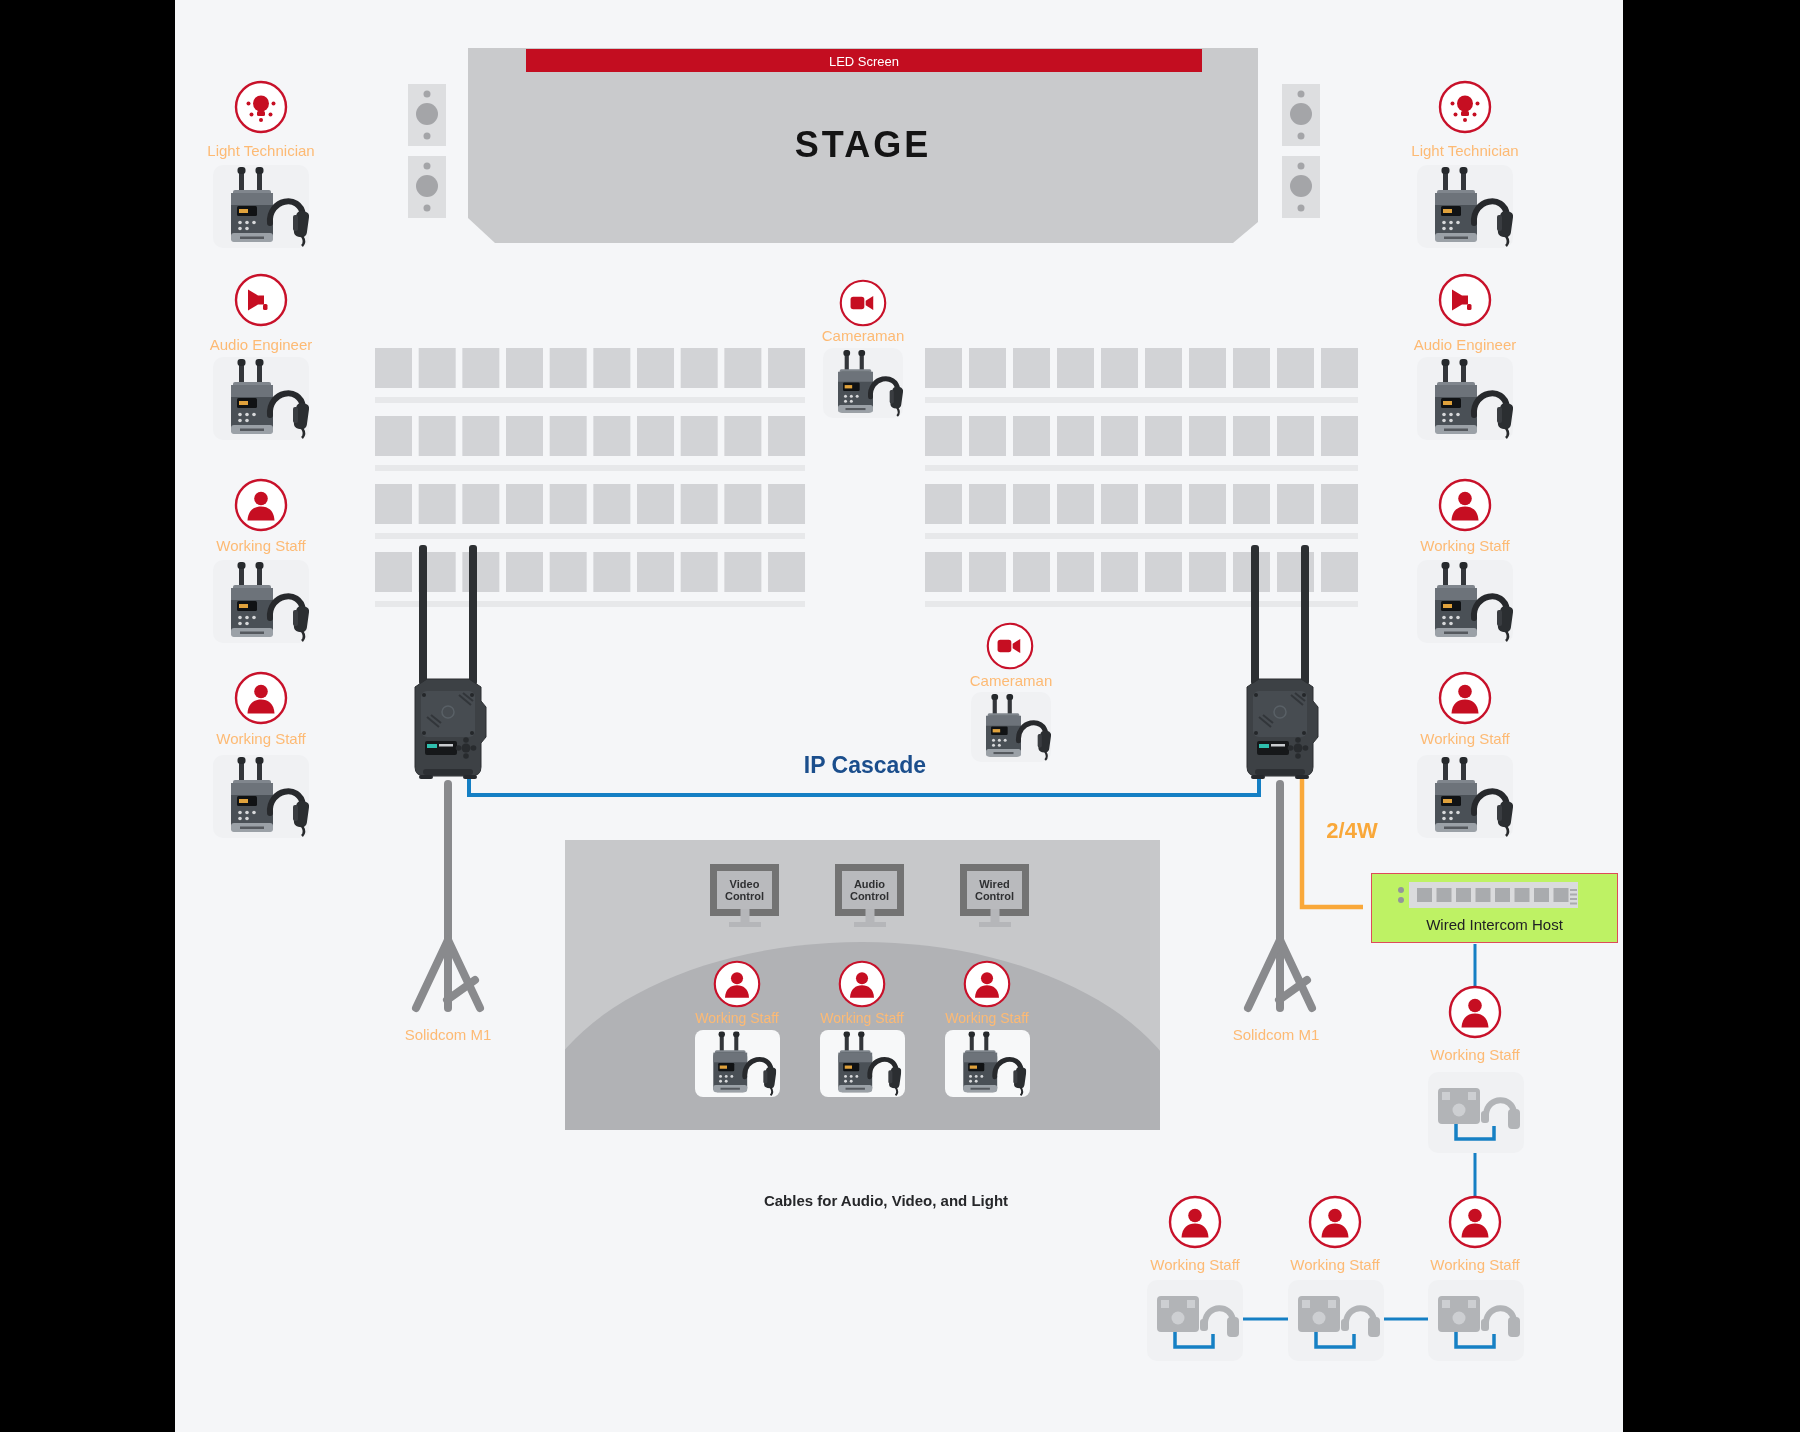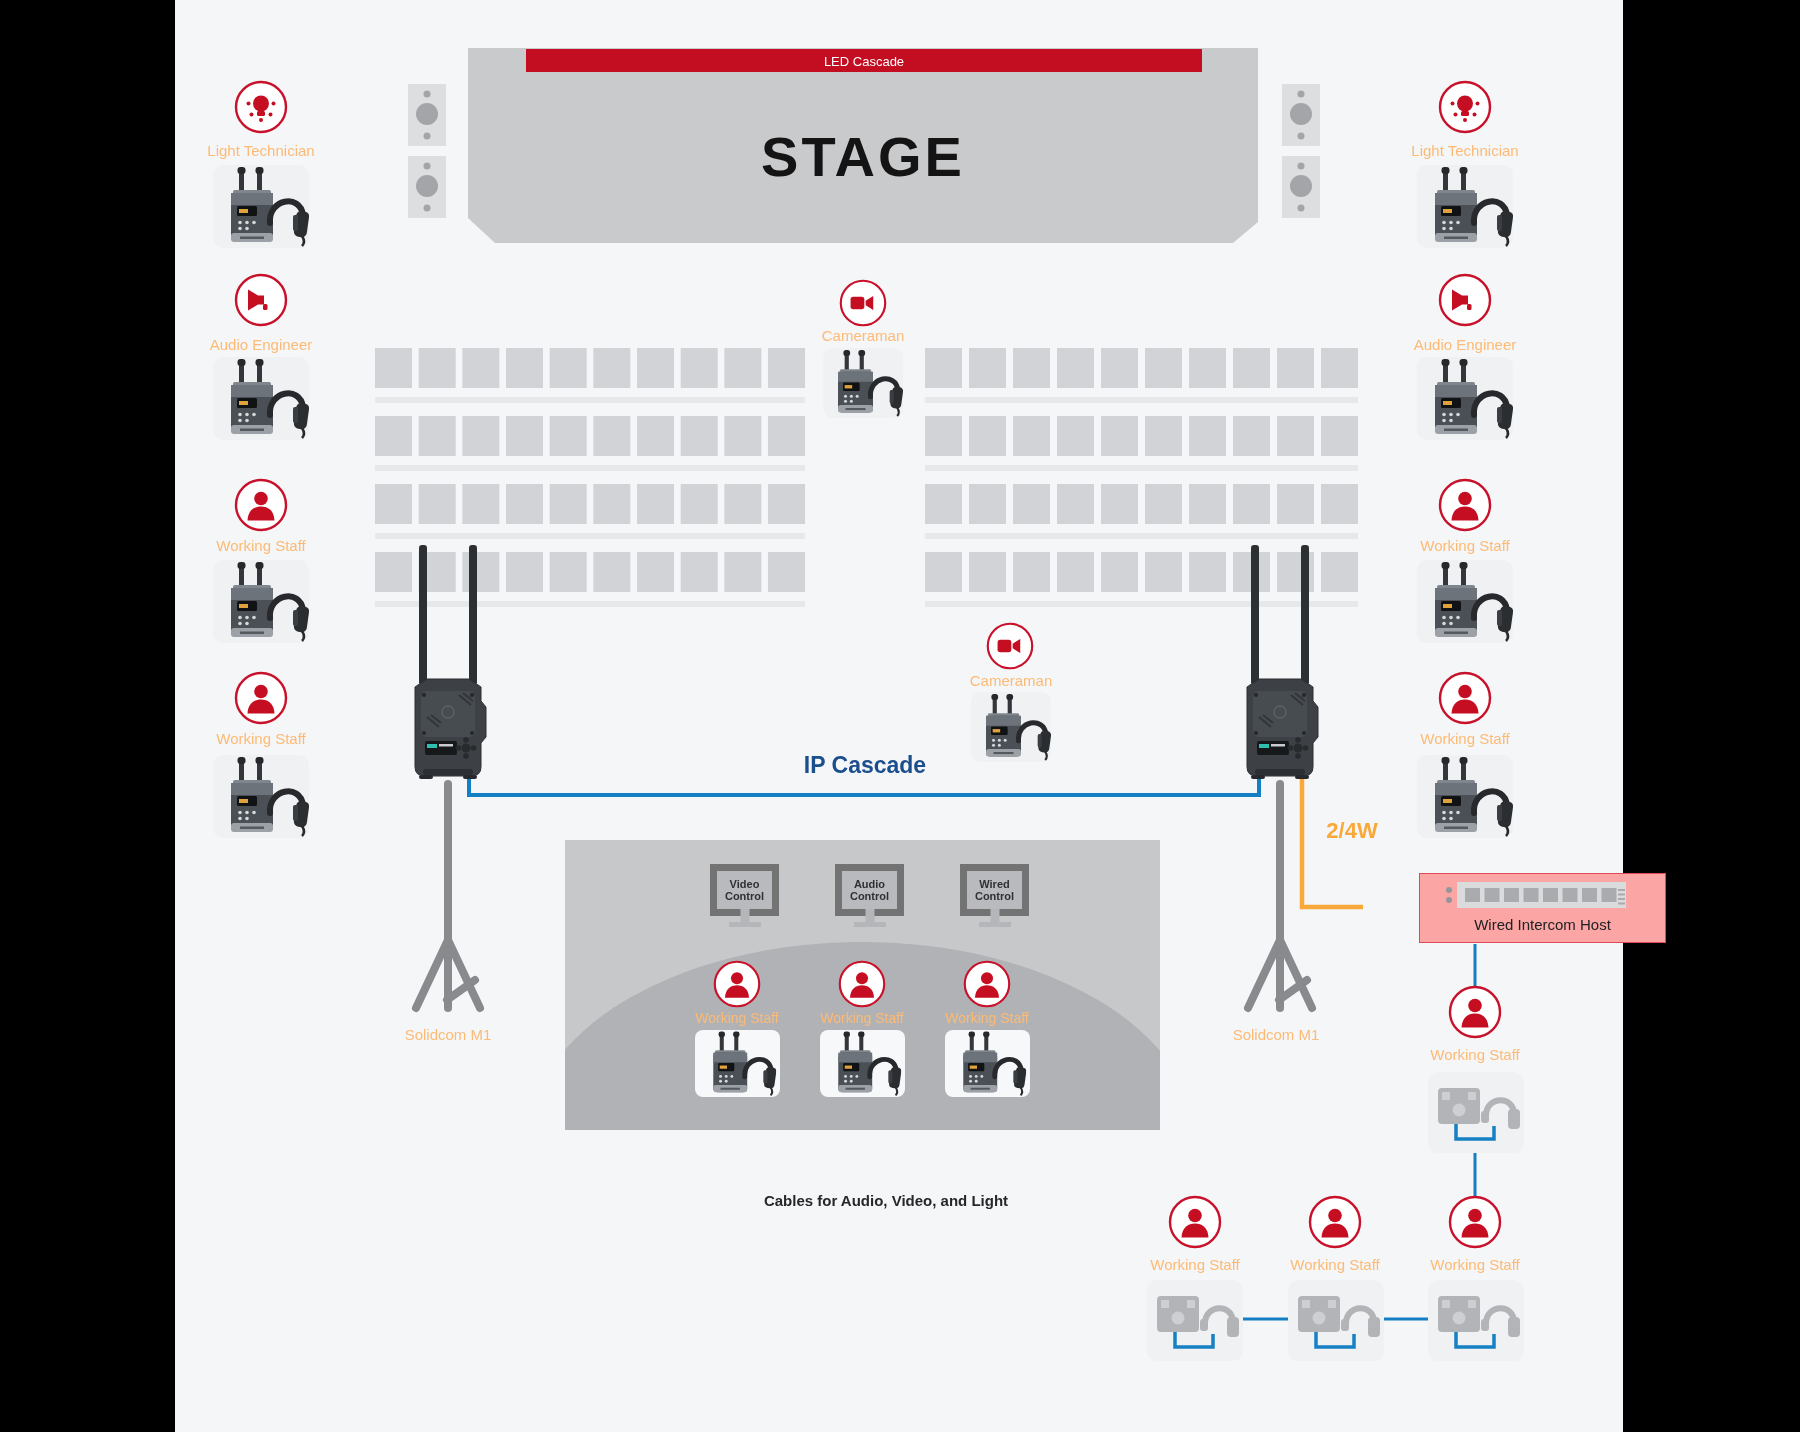--- a/index.html
+++ b/index.html
@@ -2,39 +2,39 @@
 <html><head>
 <meta charset="utf-8">
 <style>
   html,body{margin:0;padding:0;background:#000;}
   .stage-root{position:relative;width:1800px;height:1432px;background:#000;overflow:hidden;
     font-family:"Liberation Sans", sans-serif;}
   .content-bg{position:absolute;left:175px;top:0;width:1448px;height:1432px;background:#f5f6f8;}
   svg.layer{position:absolute;left:0;top:0;width:1800px;height:1432px;}
   .lbl{position:absolute;transform:translateX(-50%);font-size:15px;line-height:18px;
     color:#fdba74;font-weight:500;white-space:nowrap;}
-  .stage-title{position:absolute;transform:translateX(-50%);font-size:56px;font-weight:600;
+  .stage-title{position:absolute;transform:translateX(-50%);font-size:36px;font-weight:600;
     letter-spacing:3px;color:#141414;}
   .led-label{position:absolute;transform:translateX(-50%);font-size:13px;color:#fff;font-weight:500;}
   .ip-label{position:absolute;transform:translateX(-50%);font-size:23px;font-weight:600;color:#1b4e8c;}
   .wire-label{position:absolute;transform:translateX(-50%);font-size:22px;font-weight:600;color:#f9a83a;}
   .caption{position:absolute;transform:translateX(-50%);font-size:15px;font-weight:700;color:#26272a;}
   .person{position:absolute;}
   .person svg{display:block;width:100%;height:100%;}
   .tile{position:absolute;background:#f0f1f3;border-radius:10px;}
   .tile svg{display:block;width:100%;height:100%;}
   .tile.ctrl{background:#f7f8f9;border-radius:8px;}
   .monitor{position:absolute;width:55px;height:38px;background:#b9babd;border:7px solid #737373;
     display:flex;align-items:center;justify-content:center;text-align:center;
     font-size:11px;line-height:12px;color:#2f3032;font-weight:700;}
   .monitor::before{content:"";position:absolute;left:50%;transform:translateX(-50%);
     top:38px;width:9px;height:13px;background:#b5b6b9;}
   .monitor::after{content:"";position:absolute;left:50%;transform:translateX(-50%);
     top:51px;width:32px;height:5px;background:#b5b6b9;}
-  .host-box{position:absolute;left:1419px;top:873px;width:247px;height:70px;background:#fca5a5;
+  .host-box{position:absolute;left:1371px;top:873px;width:247px;height:70px;background:#bef264;
     border:1.5px solid #dd4b5a;box-sizing:border-box;}
   .host-box .rack{position:absolute;left:24px;top:7px;width:182px;height:28px;}
   .host-label{position:absolute;left:50%;transform:translateX(-50%);top:42px;
     font-size:15px;color:#202124;font-weight:500;white-space:nowrap;}
 </style>
 </head>
 <body>
 
 <div class="stage-root">
   <div class="content-bg"></div>
@@ -297,21 +297,21 @@
       <line x1="1280" y1="784" x2="1280" y2="1008"></line>
       <line x1="1280" y1="940" x2="1248" y2="1008"></line>
       <line x1="1280" y1="940" x2="1312" y2="1008"></line>
       <line x1="1279" y1="1000" x2="1307" y2="980"></line>
     </g>
 
     <use href="#sym-m1" x="403" y="545" width="90" height="235"></use>
     <use href="#sym-m1" x="1235" y="545" width="90" height="235"></use>
   </svg>
 
-  <div class="led-label" style="left:864px;top:54px;">LED Cascade</div>
+  <div class="led-label" style="left:864px;top:54px;">LED Screen</div>
   <div class="stage-title" style="left:863px;top:124px;">STAGE</div>
 
   <div class="person" style="left:234px;top:80px;width:54px;height:54px;">
       <svg viewBox="0 0 54 54">
         <use href="#sym-bulb"></use>
       </svg>
     </div>
   <div class="lbl" style="left:261px;top:142px;">Light Technician</div>
   <div class="tile" style="left:213px;top:165px;width:96px;height:83px;">
       <svg viewBox="0 0 96 83">

